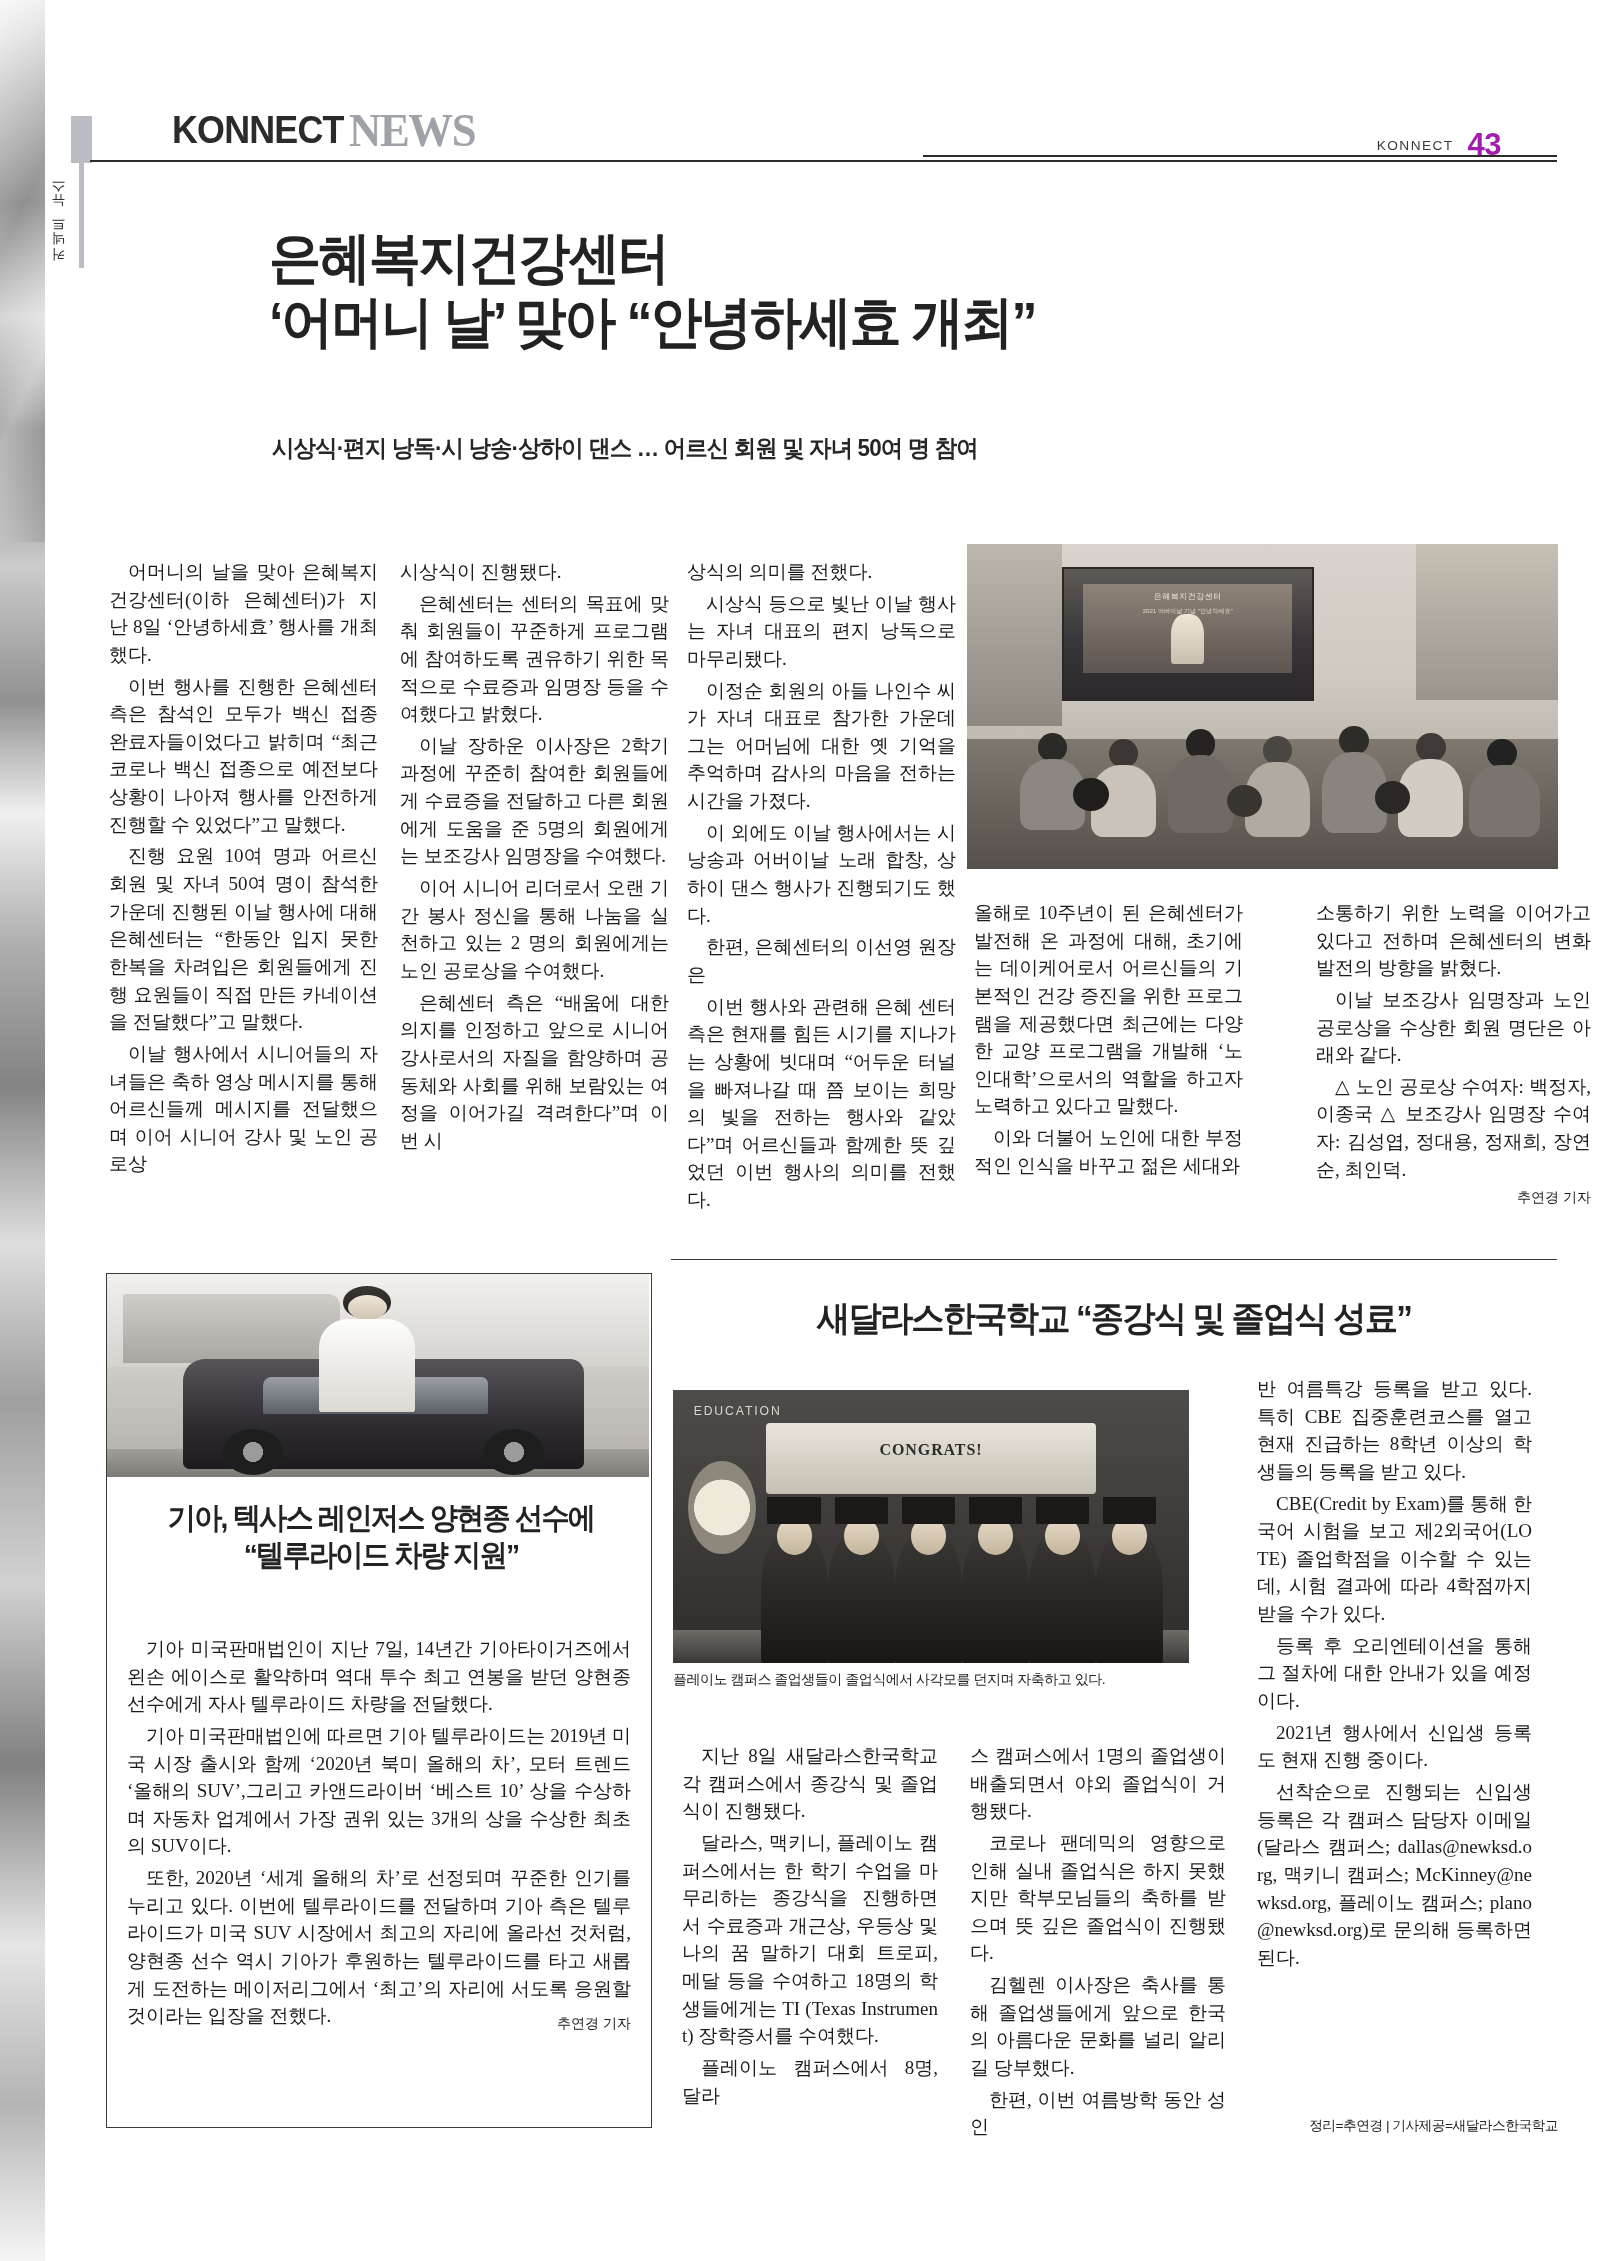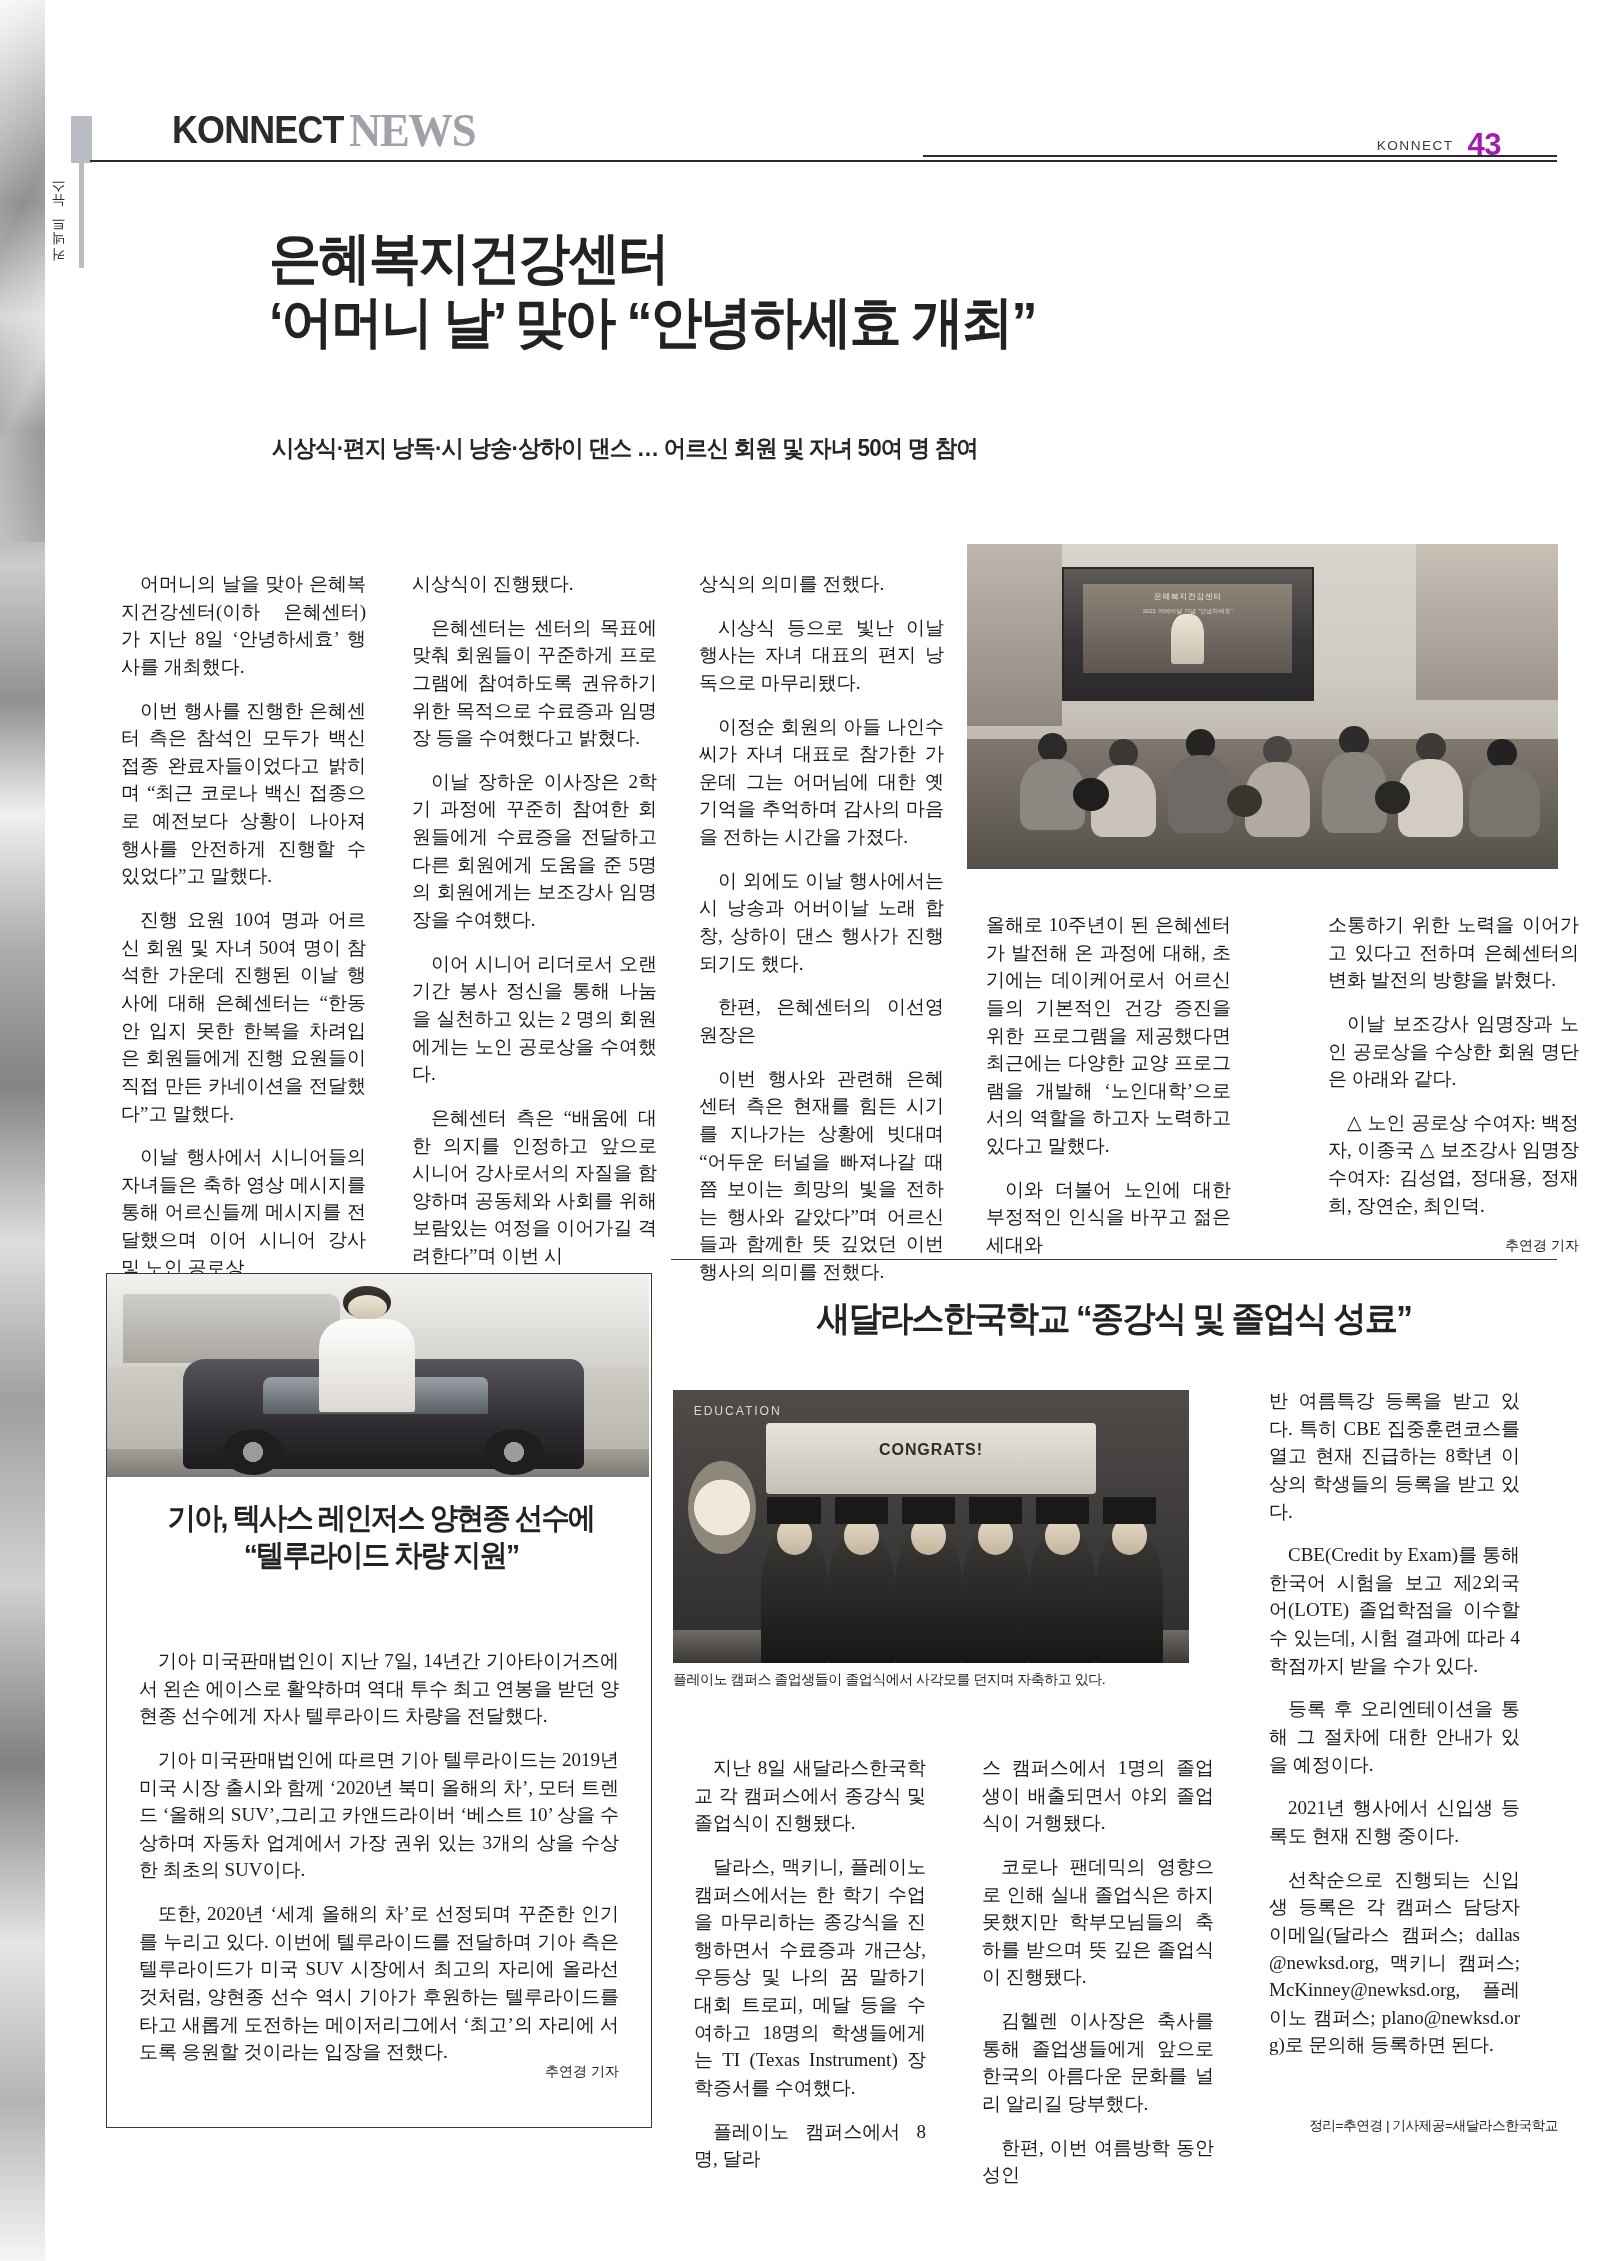--- a/index.html
+++ b/index.html
@@ -48,21 +48,21 @@
     letter-spacing:-2.4px;}
   .a1-h1{font-size:56px;line-height:1.14;transform:scaleX(.93);transform-origin:left top;}
   .a1-h2{font-size:56px;line-height:1.14;transform:scaleX(.93);transform-origin:left top;}
   .a1-sub{position:absolute;left:272px;top:432px;width:1131px;
     font-family:"Liberation Sans","DejaVu Sans",sans-serif;font-weight:bold;font-size:23.6px;
     color:#262626;letter-spacing:-0.9px;transform:scaleX(.95);transform-origin:left top;}
 
   
   .col{position:absolute;font-size:19px;line-height:1.455;text-align:justify;
     text-justify:inter-character;word-break:break-all;color:#1b1b1b;}
-  .col p{margin:16px;text-indent:19px;}
+  .col p{margin:4px;text-indent:19px;}
   .col p.noind{text-indent:0;}
   .byline{text-align:right;text-indent:0;margin-top:0.9px;}
 
   
   .photo{position:absolute;overflow:hidden;background:#8a8a8a;}
   .ph1{left:967px;top:544px;width:591px;height:325px;}
   .ph2{left:107px;top:1274px;width:542px;height:203px;}
   .ph3{left:673px;top:1390px;width:516px;height:273px;}
   .ph-cap{position:absolute;left:673px;top:1671px;width:528px;
     font-family:"Liberation Sans","DejaVu Sans",sans-serif;font-size:14px;color:#222;
@@ -100,21 +100,21 @@
   .p2wheel{position:absolute;bottom:-6%;width:15%;height:42%;border-radius:50%;
     background:radial-gradient(circle,#9b9b9b 0 26%,#1e1e1e 27% 100%);}
   .p2man{position:absolute;left:38%;top:6%;width:20%;height:62%;}
   .p2ground{position:absolute;left:0;right:0;bottom:0;height:14%;background:linear-gradient(#a29e98,#7d7a75);}
 
   
   .p3bg{position:absolute;inset:0;background:linear-gradient(#4e4b49,#2e2c2b);}
   .p3ban{position:absolute;left:18%;top:12%;width:64%;height:26%;
     background:linear-gradient(#e8e4da,#c5c0b4);border-radius:3.8px;}
   .p3bantext{position:absolute;left:0;right:0;top:26%;text-align:center;
-    font-family:Liberation Sans, sans-serif;font-weight:bold;font-size:16px;color:#2f2d2b;
+    font-family:Liberation Serif, serif;font-weight:bold;font-size:16px;color:#2f2d2b;
     letter-spacing:0.9px;}
   .p3edu{position:absolute;left:4%;top:5%;font-family:"Liberation Sans",sans-serif;
     font-size:12.2px;color:#ddd8ce;letter-spacing:1.9px;}
   .p3logo{position:absolute;left:3%;top:26%;width:13%;height:34%;border-radius:50%;
     background:radial-gradient(circle,#efe9dc 0 48%,#8e887c 49% 100%);}
   .p3grad{position:absolute;bottom:0;width:13%;height:62%;}
   .p3gown{position:absolute;left:0;right:0;bottom:0;height:78%;
     background:linear-gradient(#3a3835,#181716);border-radius:42% 42% 2.8px 2.8px;}
   .p3cap{position:absolute;left:10%;right:10%;top:2%;height:16%;background:#1a1918;border-radius:1.4px;}
   .p3face{position:absolute;left:24%;right:24%;top:14%;height:22%;border-radius:50%;

